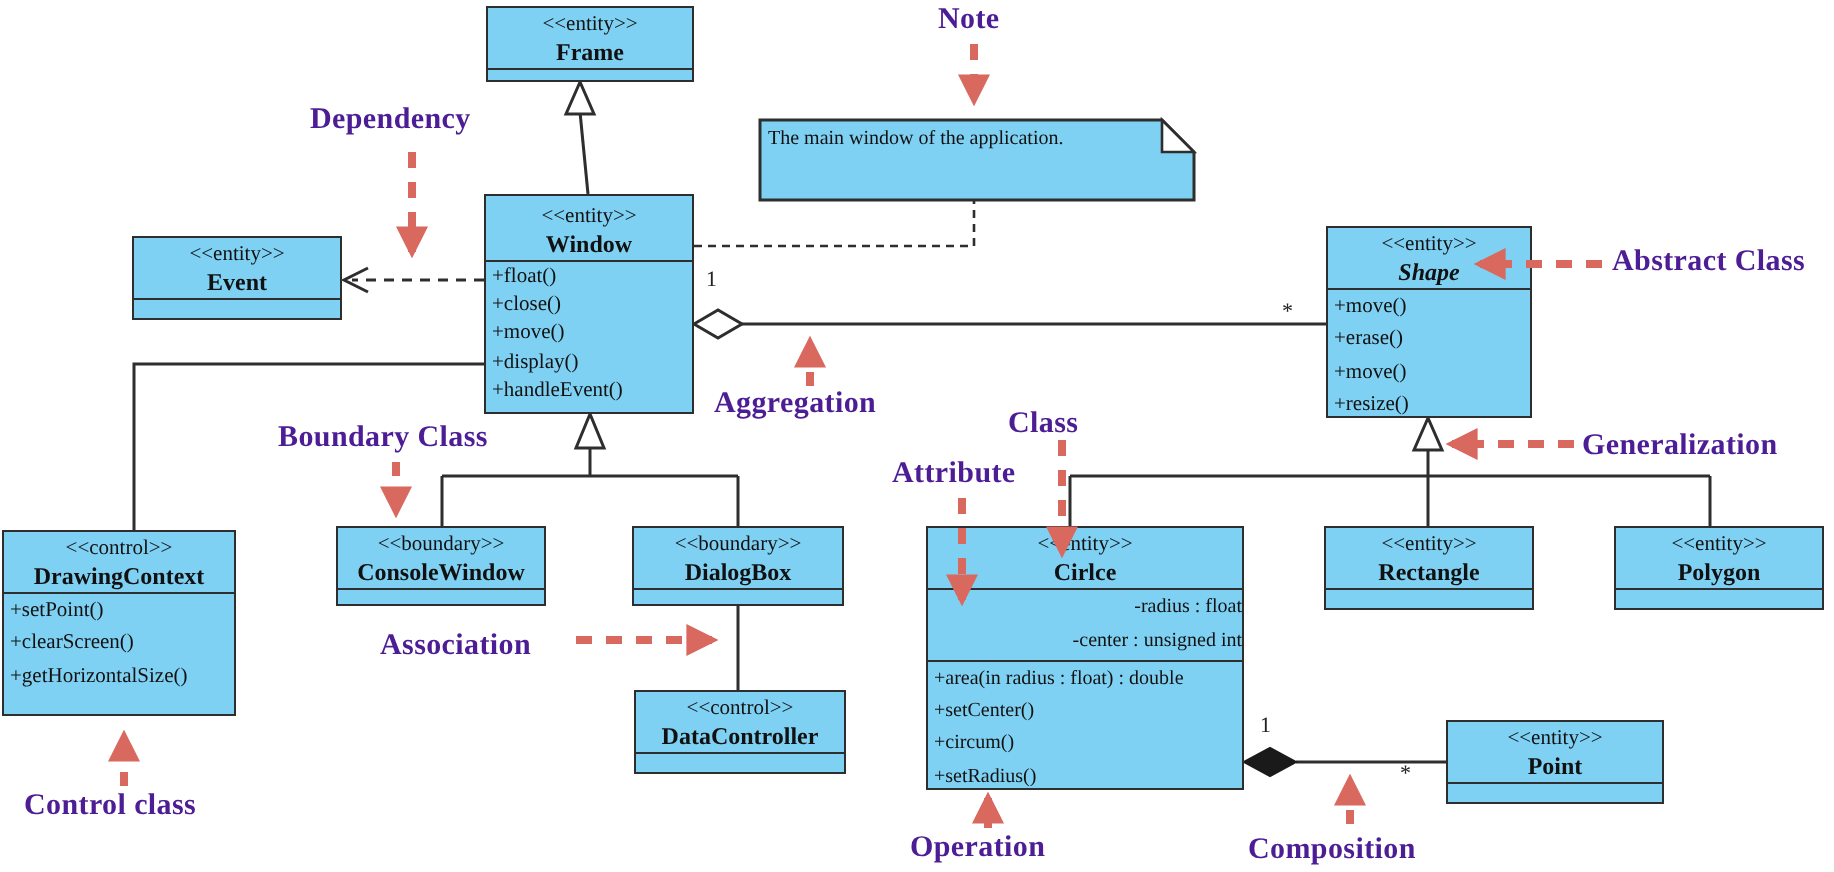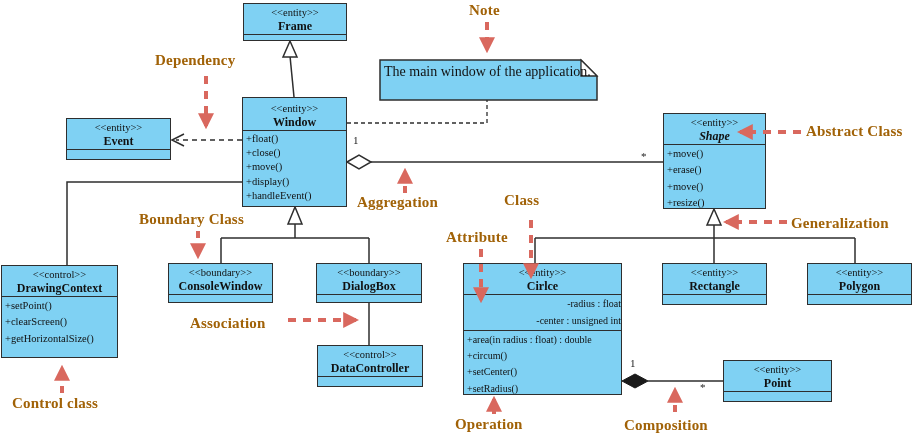--- a/index.html
+++ b/index.html
@@ -23,26 +23,26 @@
   .uml .cmp{border-top:1.5px solid #2E2E2E;}
   .uml .fill{flex:1;}
   .mem{padding:1px 0 0 3px;}
   .mem div{font-size:10.5px;line-height:16.4px;white-space:nowrap;}
   .mem.lh14 div{line-height:14.2px;}
   .mem.lh17 div{line-height:16.8px;text-align:right;}
   .mem.sm div{font-size:10px;}
 
   
   .note-text{
-    position:absolute;z-index:2;font-size:14px;white-space:nowrap;color:#111;
+    position:absolute;z-index:2;font-size:10px;white-space:nowrap;color:#111;
   }
 
   
   .ann{
-    position:absolute;z-index:4;color:#a16207;font-weight:bold;font-size:15px;
+    position:absolute;z-index:4;color:#4c1d95;font-weight:bold;font-size:15px;
     letter-spacing:.2px;white-space:nowrap;
   }
   
   .mult{
     position:absolute;z-index:4;font-size:11px;color:#222;white-space:nowrap;
   }
 </style>
 </head>
 <body>
 
@@ -188,22 +188,22 @@
     <div class="hd">
       <div class="st">&lt;&lt;entity&gt;&gt;</div>
       <div class="nm">Cirlce</div>
     </div>
     <div class="cmp mem lh17 sm" style="height:34px;">
       <div>-radius : float</div>
       <div>-center : unsigned int</div>
     </div>
     <div class="cmp fill mem sm">
       <div>+area(in radius : float) : double</div>
+      <div>+setCenter()</div>
       <div>+circum()</div>
-      <div>+setCenter()</div>
       <div>+setRadius()</div>
     </div>
   </div>
 
   <div class="uml" style="left:662px;top:263px;width:105px;height:42px;">
     <div class="hd">
       <div class="st">&lt;&lt;entity&gt;&gt;</div>
       <div class="nm">Rectangle</div>
     </div>
     <div class="cmp fill"></div>
@@ -253,20 +253,20 @@
       <line x1="288" y1="320" x2="356" y2="320" stroke-dasharray="8 7" marker-end="url(#ra)"></line>
     </g>
   </svg>
 
   <div class="ann" style="left:469px;top:2px;">Note</div>
   <div class="ann" style="left:155px;top:52px;">Dependency</div>
   <div class="ann" style="left:806px;top:123px;">Abstract Class</div>
   <div class="ann" style="left:357px;top:194px;">Aggregation</div>
   <div class="ann" style="left:791px;top:215px;">Generalization</div>
   <div class="ann" style="left:139px;top:211px;">Boundary Class</div>
-  <div class="ann" style="left:504px;top:192px;">Class</div>
+  <div class="ann" style="left:504px;top:204px;">Class</div>
   <div class="ann" style="left:446px;top:229px;">Attribute</div>
   <div class="ann" style="left:190px;top:315px;">Association</div>
   <div class="ann" style="left:12px;top:395px;">Control class</div>
   <div class="ann" style="left:455px;top:416px;">Operation</div>
   <div class="ann" style="left:624px;top:417px;">Composition</div>
 
 </div>
 
 </body></html>

